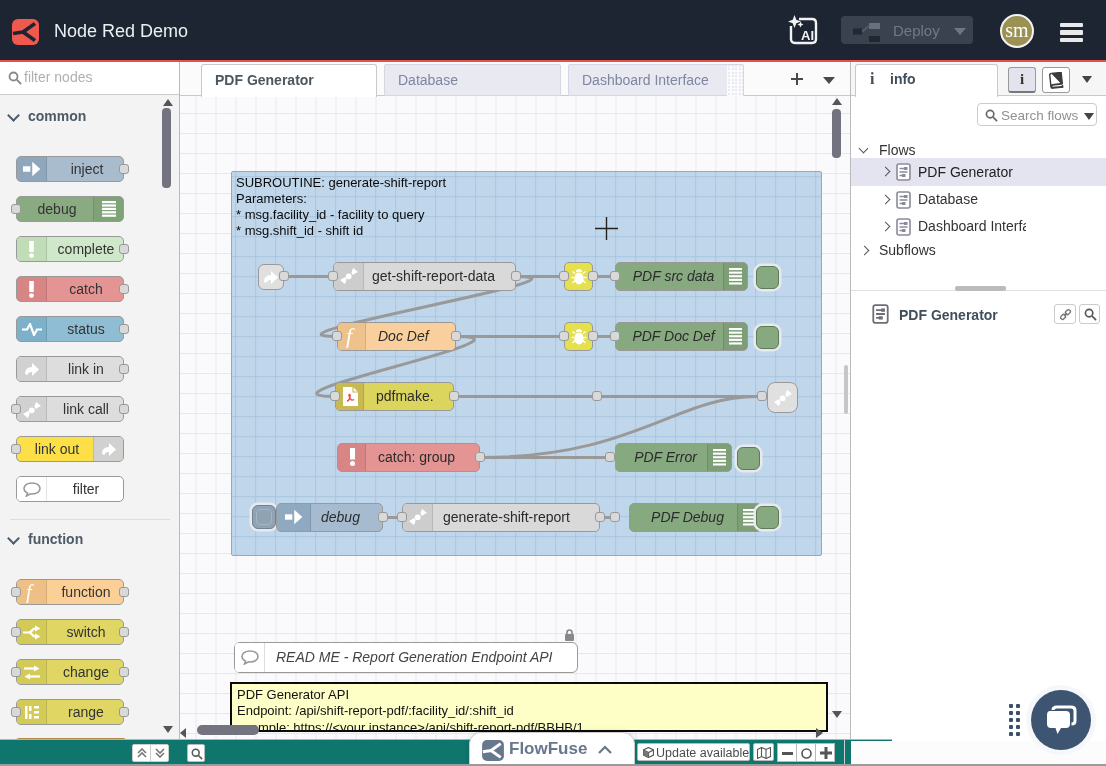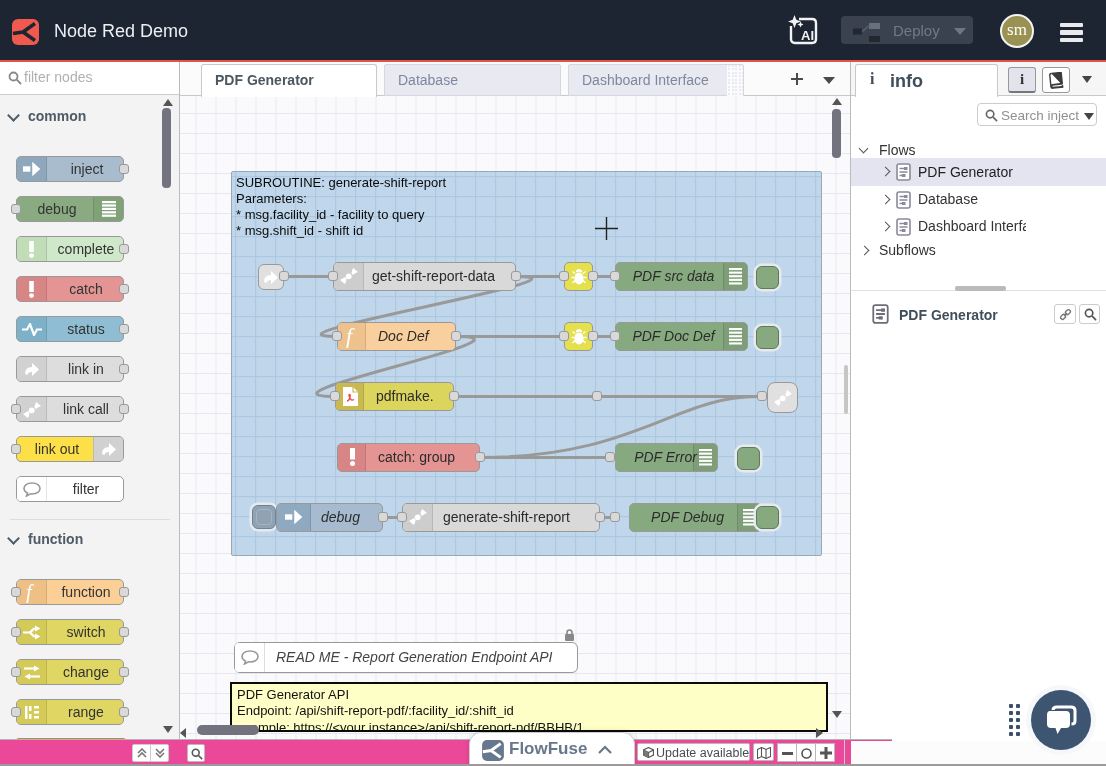--- a/index.html
+++ b/index.html
@@ -6,21 +6,21 @@
 html,body { width:1106px; height:766px; overflow:hidden; font-family:"Liberation Sans", sans-serif; background:#fff; }
 #page { position:relative; width:1106px; height:766px; overflow:hidden; }
 .abs { position:absolute; }
 
 
 #header { position:absolute; left:0; top:0; width:1106px; height:62px; background:#1d2533; border-bottom:2px solid #e4504a; }
 #title { position:absolute; left:54px; top:21px; font-size:18px; color:#eceff3; }
 #deploy { position:absolute; left:841px; top:16px; width:132px; height:28px; background:#3a4250; border-radius:4px; }
 #deploy .dtxt { position:absolute; left:52px; top:6px; font-size:15px; color:#717987; }
 #deploy .dcaret { position:absolute; left:113px; top:12px; width:0; height:0; border-left:6px solid transparent; border-right:6px solid transparent; border-top:7px solid #6e7684; }
-#avatar { position:absolute; left:1000px; top:14px; width:34px; height:34px; border-radius:50%; background:#9a9152; border:2.5px solid #f4f4f4; color:#fff; font-family:"Liberation Serif",serif; font-size:17px; text-align:center; line-height:28px; }
+#avatar { position:absolute; left:1000px; top:14px; width:34px; height:34px; border-radius:50%; background:#9a9152; border:2.5px solid #f4f4f4; color:#fff; font-family:"Liberation Serif",serif; font-size:20px; text-align:center; line-height:28px; }
 .hbar { position:absolute; left:1060px; width:23px; height:4.5px; background:#e9e9ec; border-radius:1px; }
 
 
 #palette { position:absolute; left:0; top:62px; width:180px; height:677px; background:#f3f3f3; border-right:1px solid #bbb; }
 #pfilter { position:absolute; left:0; top:0; width:179px; height:33px; background:#fff; border-bottom:1px solid #ccc; }
 #pfilter span { position:absolute; left:24px; top:7px; color:#b0b0b0; font-size:14px; }
 .cath { position:absolute; left:28px; font-size:14px; font-weight:bold; color:#4e5a66; }
 .cchev { position:absolute; width:9px; height:9px; border-right:2px solid #4e5a66; border-bottom:2px solid #4e5a66; transform:rotate(45deg); }
 .pnode { position:absolute; left:16px; width:108px; height:26px; border:1px solid #999; border-radius:5px; font-size:14px; color:#333; }
 .pnode .lab { position:absolute; top:0; height:24px; line-height:24px; width:100%; text-align:center; }
@@ -60,21 +60,21 @@
 #rtabs { position:absolute; left:0; top:0; width:256px; height:34px; background:#f6f6f6; border-bottom:1px solid #c9c9c9; }
 #infotab { position:absolute; left:4px; top:2px; width:143px; height:33px; background:#fff; border:1px solid #c9c9c9; border-bottom:none; border-radius:3px 3px 0 0; }
 .rbtn { position:absolute; top:5px; width:28px; height:26px; background:#fff; border:1px solid #999; border-radius:3px; text-align:center; }
 #rsearch { position:absolute; left:126px; top:41px; width:120px; height:23px; border:1px solid #ccc; border-radius:4px; background:#fff; overflow:hidden; }
 .trow { position:absolute; left:0; width:256px; height:27px; font-size:14px; color:#333; line-height:27px; }
 .tchev { position:absolute; width:7px; height:7px; }
 .chevr { border-right:1.8px solid #555; border-top:1.8px solid #555; transform:rotate(45deg); }
 .chevd { border-right:1.8px solid #555; border-bottom:1.8px solid #555; transform:rotate(45deg); }
 
 
-#footer { position:absolute; left:0; top:739px; width:892px; height:27px; background:#ec4899; border-top:1px solid #b3b3b3; }
+#footer { position:absolute; left:0; top:739px; width:892px; height:27px; background:#0f766e; border-top:1px solid #b3b3b3; }
 #bottomline { position:absolute; left:0; top:764px; width:1106px; height:2px; background:#9b9b9b; }
 .fbtn { position:absolute; background:#fff; border:1px solid #b9b9b9; }
 
 #flowfuse { position:absolute; left:469px; top:732px; width:166px; height:34px; background:#fff; border:1px solid #ccc; border-radius:12px 12px 0 0; box-shadow:0 0 6px rgba(0,0,0,0.12); }
 #chat { position:absolute; left:1031px; top:690px; width:60px; height:60px; border-radius:50%; background:#3e5571; box-shadow:0 0 0 5px rgba(244,246,250,0.9); }
 .cdot { position:absolute; width:4px; height:4px; background:#3b506b; border-radius:1px; }
 svg { display:block; }
 </style>
 </head>
 <body>
@@ -196,21 +196,21 @@
   <div class="nd" style="left:157px;top:347px;width:143px;background:#e59494;">
     <div class="nic nicl" style="width:28px;background:#d78585;">
       <svg style="margin:4px 0 0 11px" width="7" height="18" viewBox="0 0 7 18">
             <rect x="1" y="0" width="5" height="11.5" fill="#fff"></rect>
             <circle cx="3.5" cy="15.4" r="2.5" fill="#fff"></circle>
           </svg>
     </div>
     <div class="lab" style="left:40px;">catch: group</div>
   </div>
 
-  <div class="nd" style="left:435px;top:347px;width:103px;background:#87a980;">
+  <div class="nd" style="left:435px;top:347px;width:117px;background:#87a980;">
     <div class="nic nicr" style="width:24px;background:#7d9e76;">
       <svg style="margin:5px 0 0 5px" width="13" height="17" viewBox="0 0 13 17">
             <g fill="#fff">
               <rect x="0" y="0" width="13" height="2.1"></rect>
               <rect x="0" y="3.6" width="13" height="2.1"></rect>
               <rect x="0" y="7.2" width="13" height="2.1"></rect>
               <rect x="0" y="10.8" width="13" height="2.1"></rect>
               <rect x="0" y="14.4" width="13" height="2.1"></rect>
             </g>
           </svg>
@@ -520,42 +520,42 @@
       </svg>
   <svg class="abs" style="left:643px;top:15px" width="12" height="7" viewBox="0 0 12 7">
         <path d="M0 0 H12 L6 7 Z" fill="#4a4a4a"></path>
       </svg>
 </div>
 
 <div id="rightbar">
   <div id="rtabs"></div>
   <div id="infotab">
     <span class="abs" style="left:14px;top:5px;font-family:'Liberation Serif',serif;font-weight:bold;font-size:16px;color:#3f4e5a;">i</span>
-    <span class="abs" style="left:34px;top:6px;font-size:18px;font-weight:bold;color:#3f4e5a;">info</span>
+    <span class="abs" style="left:34px;top:6px;font-size:14px;font-weight:bold;color:#3f4e5a;">info</span>
   </div>
   <div class="rbtn" style="left:157px;background:#e3e3ed;border-bottom:2px solid #777;">
     <span style="font-family:'Liberation Serif',serif;font-weight:bold;font-size:15px;color:#333;line-height:23px;">i</span>
   </div>
   <div class="rbtn" style="left:191px;">
     <svg style="margin:4px 0 0 5px" width="17" height="17" viewBox="0 0 17 17">
           <g transform="rotate(-6 8 9)">
             <path d="M4.2 1 H14 V12.2 H4.2 Q2.4 12.2 2.4 14 Q2.4 15.8 4.2 15.8 H14 V13.8" fill="#3c3c3c" stroke="#3c3c3c" stroke-width="1.4"></path>
             <path d="M4.2 1 Q2.4 1 2.4 2.8 V14" fill="none" stroke="#3c3c3c" stroke-width="1.4"></path>
             <path d="M4 13.9 H13.2" stroke="#fff" stroke-width="1.1"></path>
           </g>
         </svg>
   </div>
   <div class="abs" style="left:231px;top:14px;width:0;height:0;border-left:5.5px solid transparent;border-right:5.5px solid transparent;border-top:7px solid #444;"></div>
 
   <div id="rsearch">
     <svg class="abs" style="left:7px;top:5px" width="13" height="13" viewBox="0 0 14 14">
           <circle cx="5.5" cy="5.5" r="4" fill="none" stroke="#666" stroke-width="1.8"></circle>
           <path d="M8.7 8.7 L13 13" stroke="#666" stroke-width="1.8"></path>
         </svg>
-    <span class="abs" style="left:23px;top:4px;font-size:13.5px;color:#909090;white-space:nowrap;">Search inject</span>
+    <span class="abs" style="left:23px;top:4px;font-size:13.5px;color:#909090;white-space:nowrap;">Search flows</span>
   </div>
   <div class="abs" style="left:233px;top:51px;width:0;height:0;border-left:5.5px solid transparent;border-right:5.5px solid transparent;border-top:7px solid #444;"></div>
 
   <div class="trow" style="top:75px;">
         <span class="tchev chevd" style="left:9px;top:8px;"></span>
         <span style="position:absolute;left:28px;">Flows</span>
       </div>
   <div class="trow" style="top:96px;height:28px;background:#e4e4f0;line-height:28px;">
     <span class="tchev chevr" style="left:31px;top:10px;"></span>
     <svg class="abs" style="left:45px;top:5px" width="15" height="18" viewBox="0 0 15 18">

